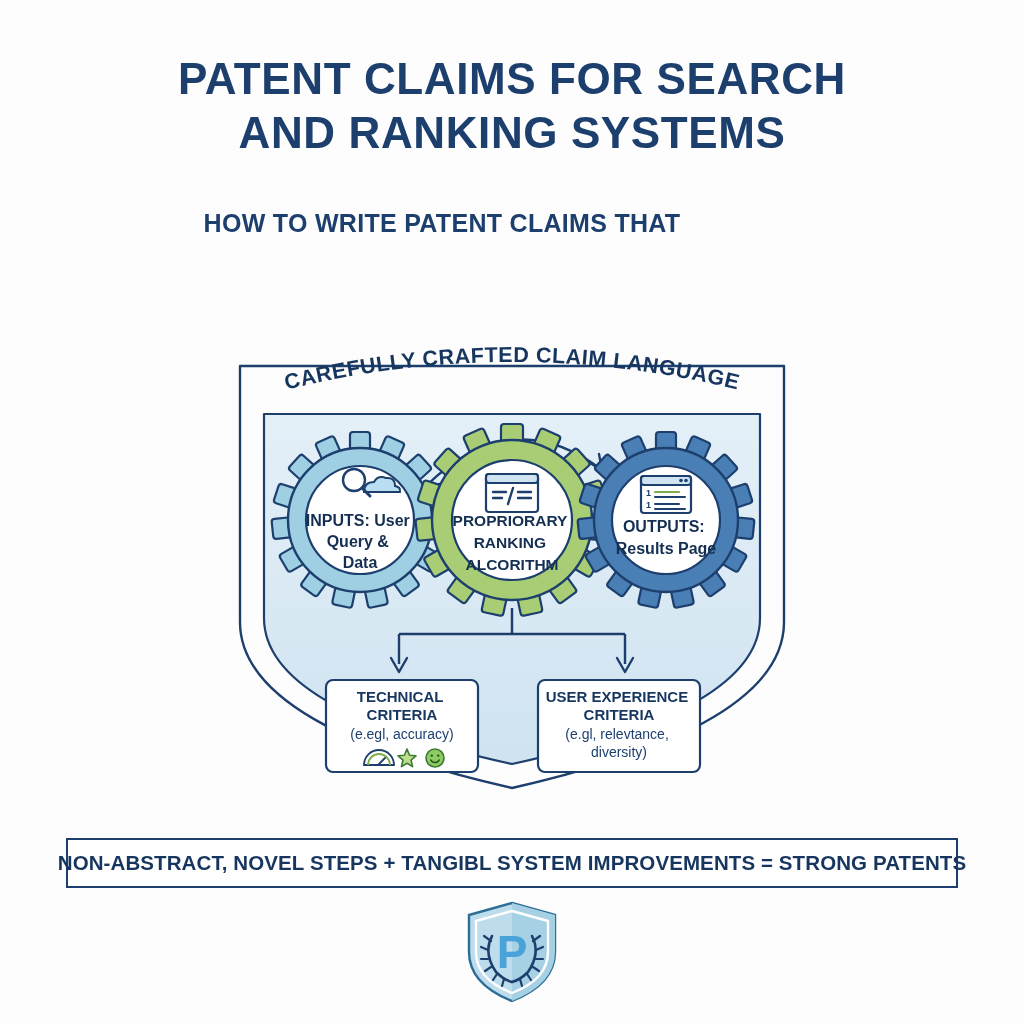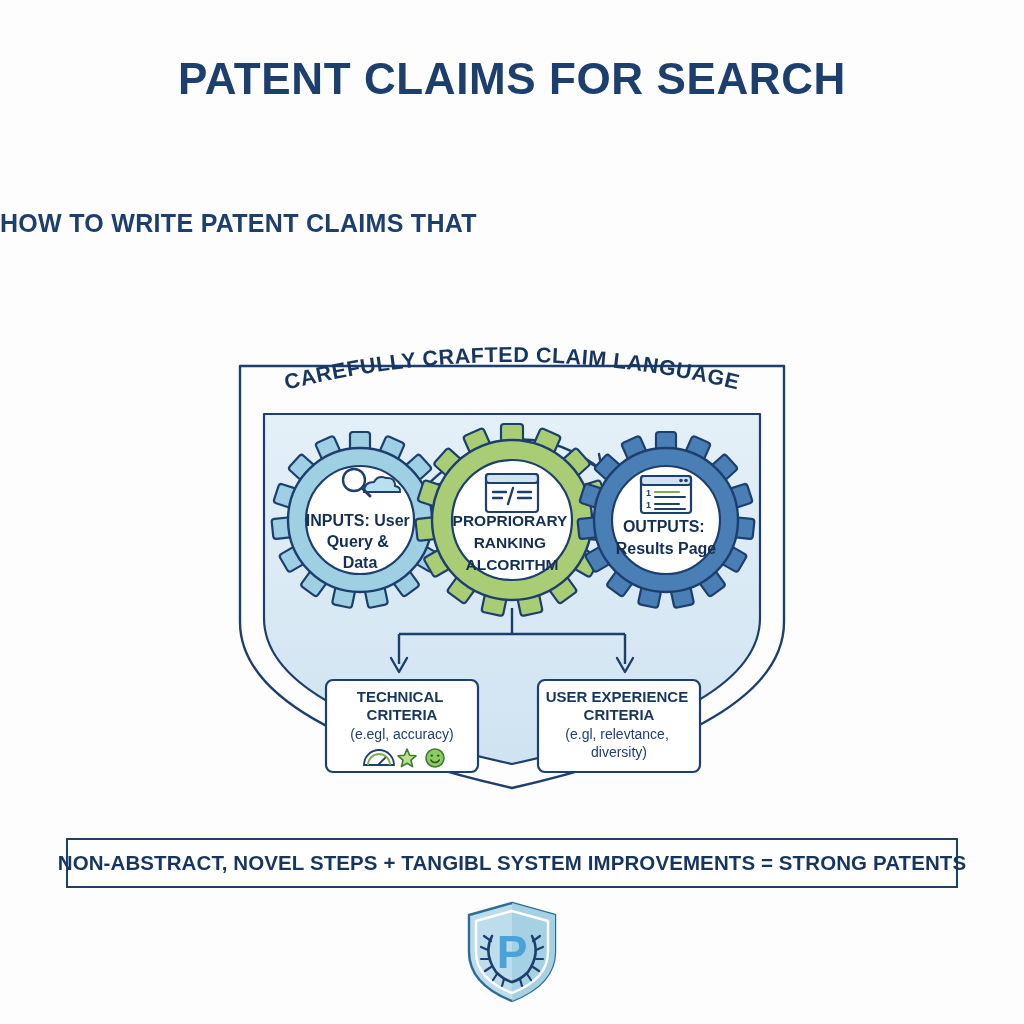--- a/index.html
+++ b/index.html
@@ -28,23 +28,23 @@
     font-size: 44px;
     font-weight: bold;
     letter-spacing: 0.6px;
     color: #1d3f6e;
     line-height: 1.22;
     text-transform: uppercase;
   }
   .subtitle-block {
     position: absolute;
     top: 206px;
-    left: 0;
+    left: 12px;
     width: 860px;
-    text-align: left;
+    text-align: center;
   }
   .subtitle-line {
     font-size: 25px;
     font-weight: bold;
     letter-spacing: 0.3px;
     color: #1d3f6e;
     line-height: 1.42;
     text-transform: uppercase;
   }
   .stage {
@@ -112,20 +112,21 @@
     letter-spacing: 0.5px;
   }
 </style>
 </head>
 <body>
 
 <div id="poster">
 
   <div class="title-block">
     <div class="title-line">PATENT CLAIMS FOR SEARCH</div>
+    <div class="title-line">AND RANKING SYSTEMS</div>
   </div>
 
   <div class="subtitle-block">
     <div class="subtitle-line">HOW TO WRITE PATENT CLAIMS THAT</div>
   </div>
 
   <div class="stage">
     <svg width="580" height="480" viewBox="0 0 580 480" xmlns="http://www.w3.org/2000/svg">
       <defs>
         <linearGradient id="shieldGrad" x1="0" y1="0" x2="0" y2="1">

